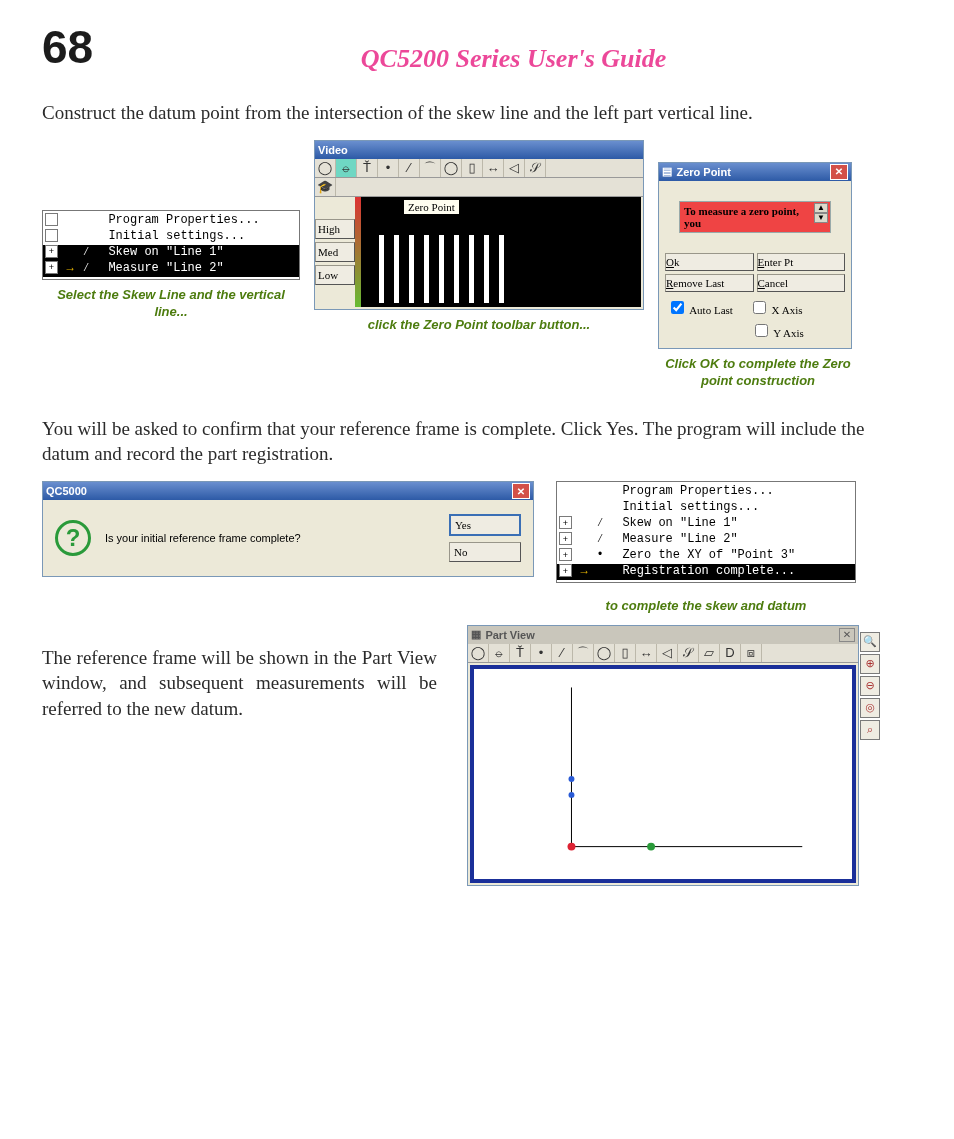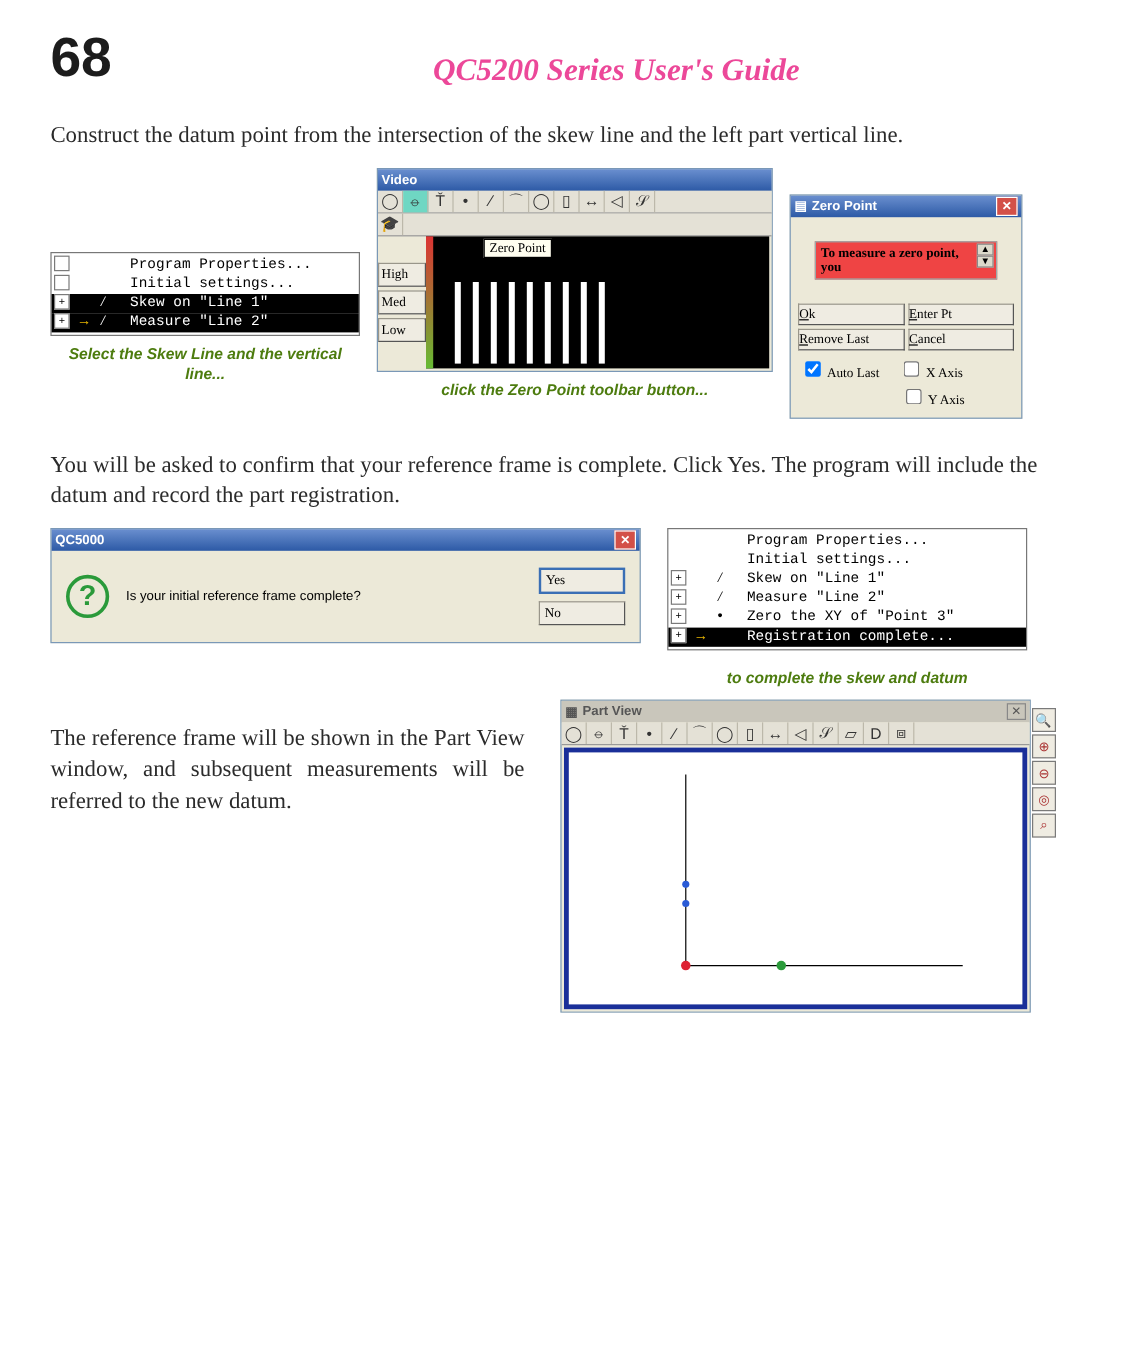--- a/index.html
+++ b/index.html
@@ -140,20 +140,21 @@
           <div class="btn"><u>E</u>nter Pt</div>
           <div class="btn"><u>R</u>emove Last</div>
           <div class="btn"><u>C</u>ancel</div>
         </div>
         <div style="display:flex">
           <label class="chk"><input type="checkbox" checked="" style=""> <span>Auto Last</span></label>
           <label class="chk"><input type="checkbox" style=""> <span>X Axis</span></label>
         </div>
         <label class="chk" style="margin-left:92px;display:block;padding-bottom:6px"><input type="checkbox" style=""> <span>Y Axis</span></label>
       </div>
+      <div class="cap">Click OK to complete the Zero point construction</div>
     </div>
   </div>
 
   <div class="body-text">You will be asked to confirm that your reference frame is complete.  Click Yes.  The program will include the datum and record the part registration.</div>
 
   <div class="row3">
     <div style="width:500px">
       <div class="win confirm">
         <div class="titlebar">
             <span>QC5000</span>

